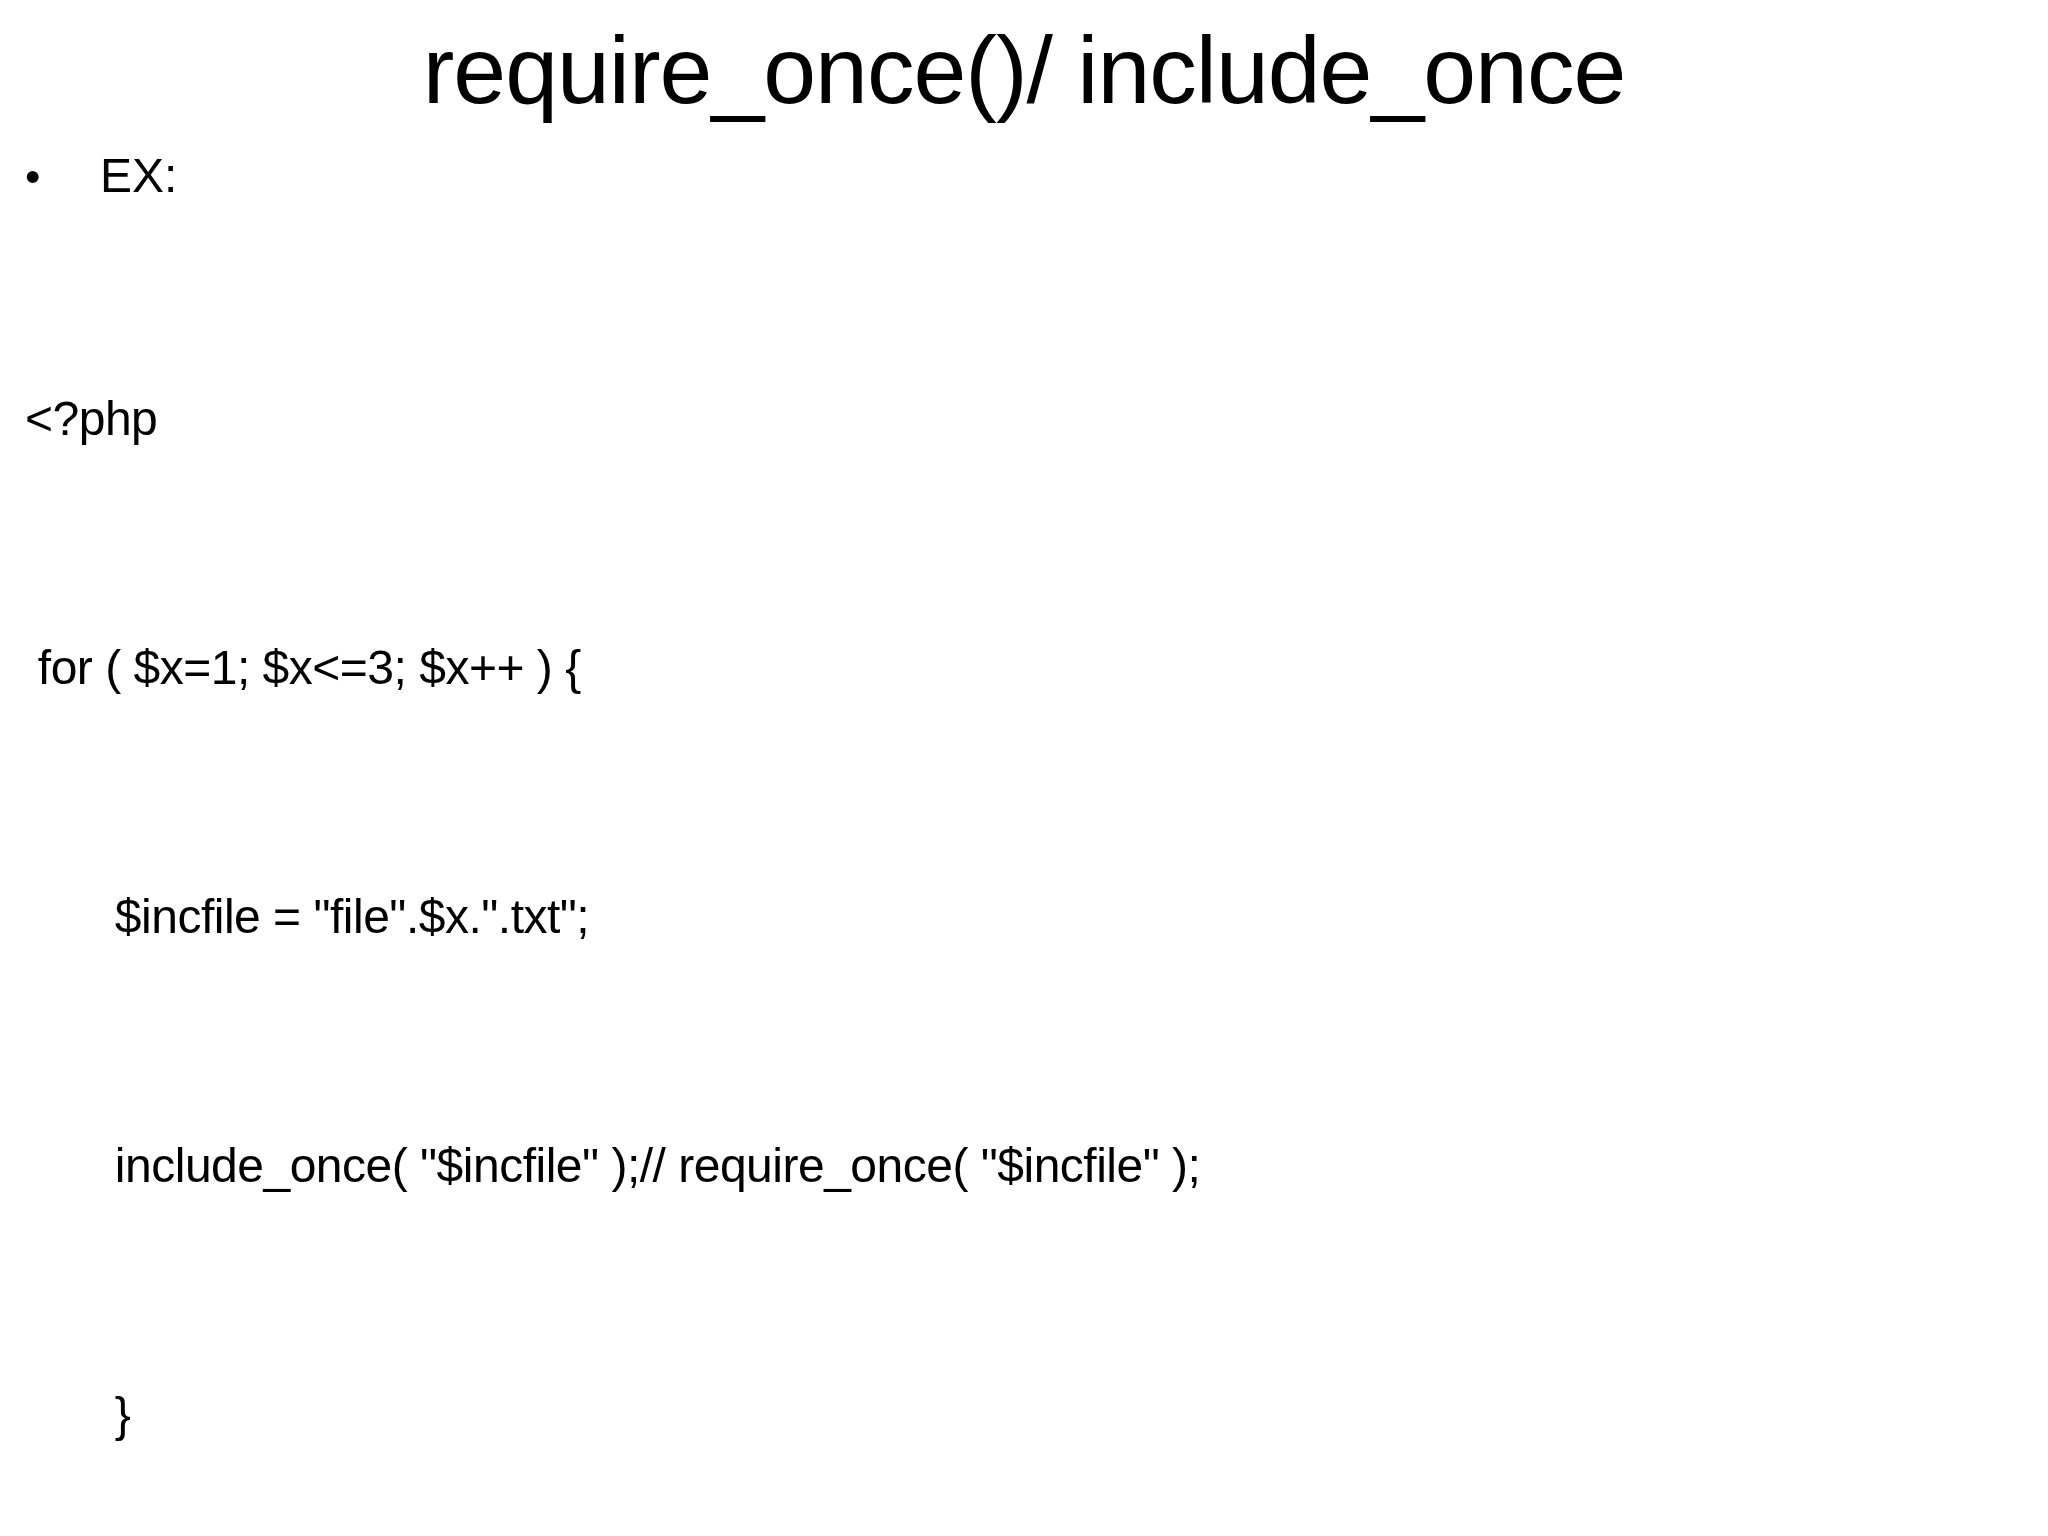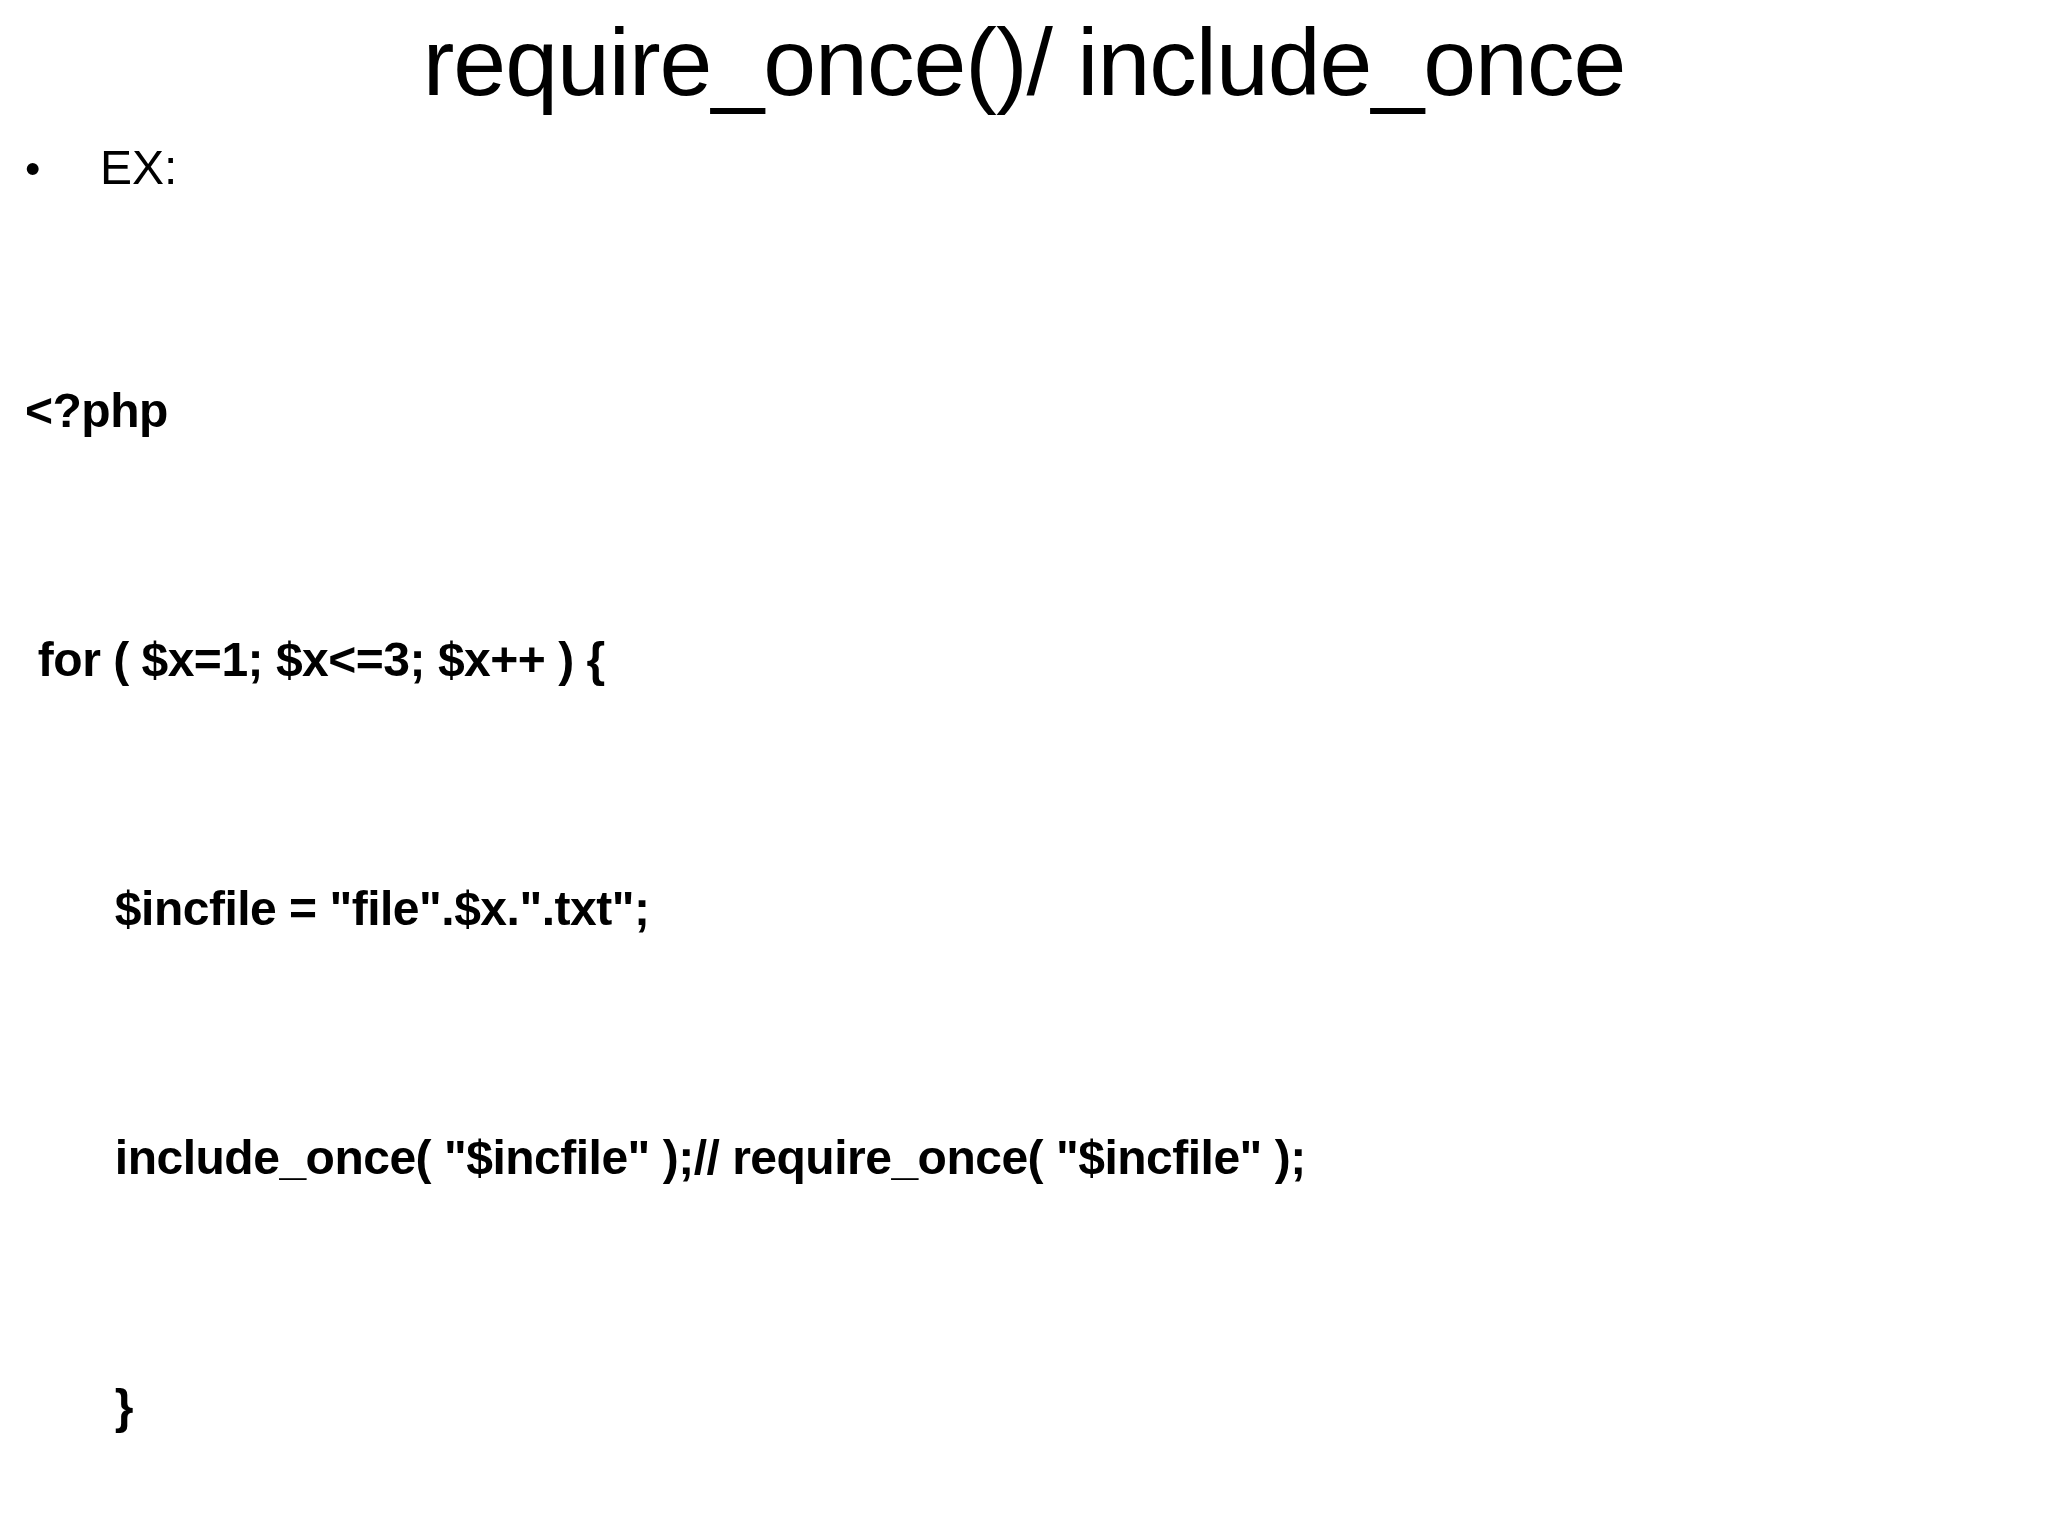--- a/index.html
+++ b/index.html
@@ -10,21 +10,21 @@
   .slide {
     position: relative;
     width: 2048px;
     height: 1536px;
     background: #ffffff;
     color: #000000;
     font-family: "Liberation Sans", sans-serif;
     overflow: hidden;
   }
   .title {
-    margin: 0;
+    margin: 8px;
     padding-top: 2px;
     font-size: 95px;
     font-weight: 400;
     line-height: 1.28;
     letter-spacing: -1px;
     text-align: center;
     white-space: pre;
   }
   .bullet-row {
     display: flex;
@@ -42,21 +42,20 @@
   .code {
     margin: 4px 0 0 25px;
     font-size: 48px;
     line-height: 83px;
     letter-spacing: -0.5px;
     white-space: pre;
   }
   .code-line {
     white-space: pre;
     min-height: 83px;
-    font-weight: bold;
   }
 </style>
 </head>
 <body>
 
 <div class="slide">
 
   <h1 class="title">require_once()/ include_once</h1>
 
   <div class="bullet-row">

